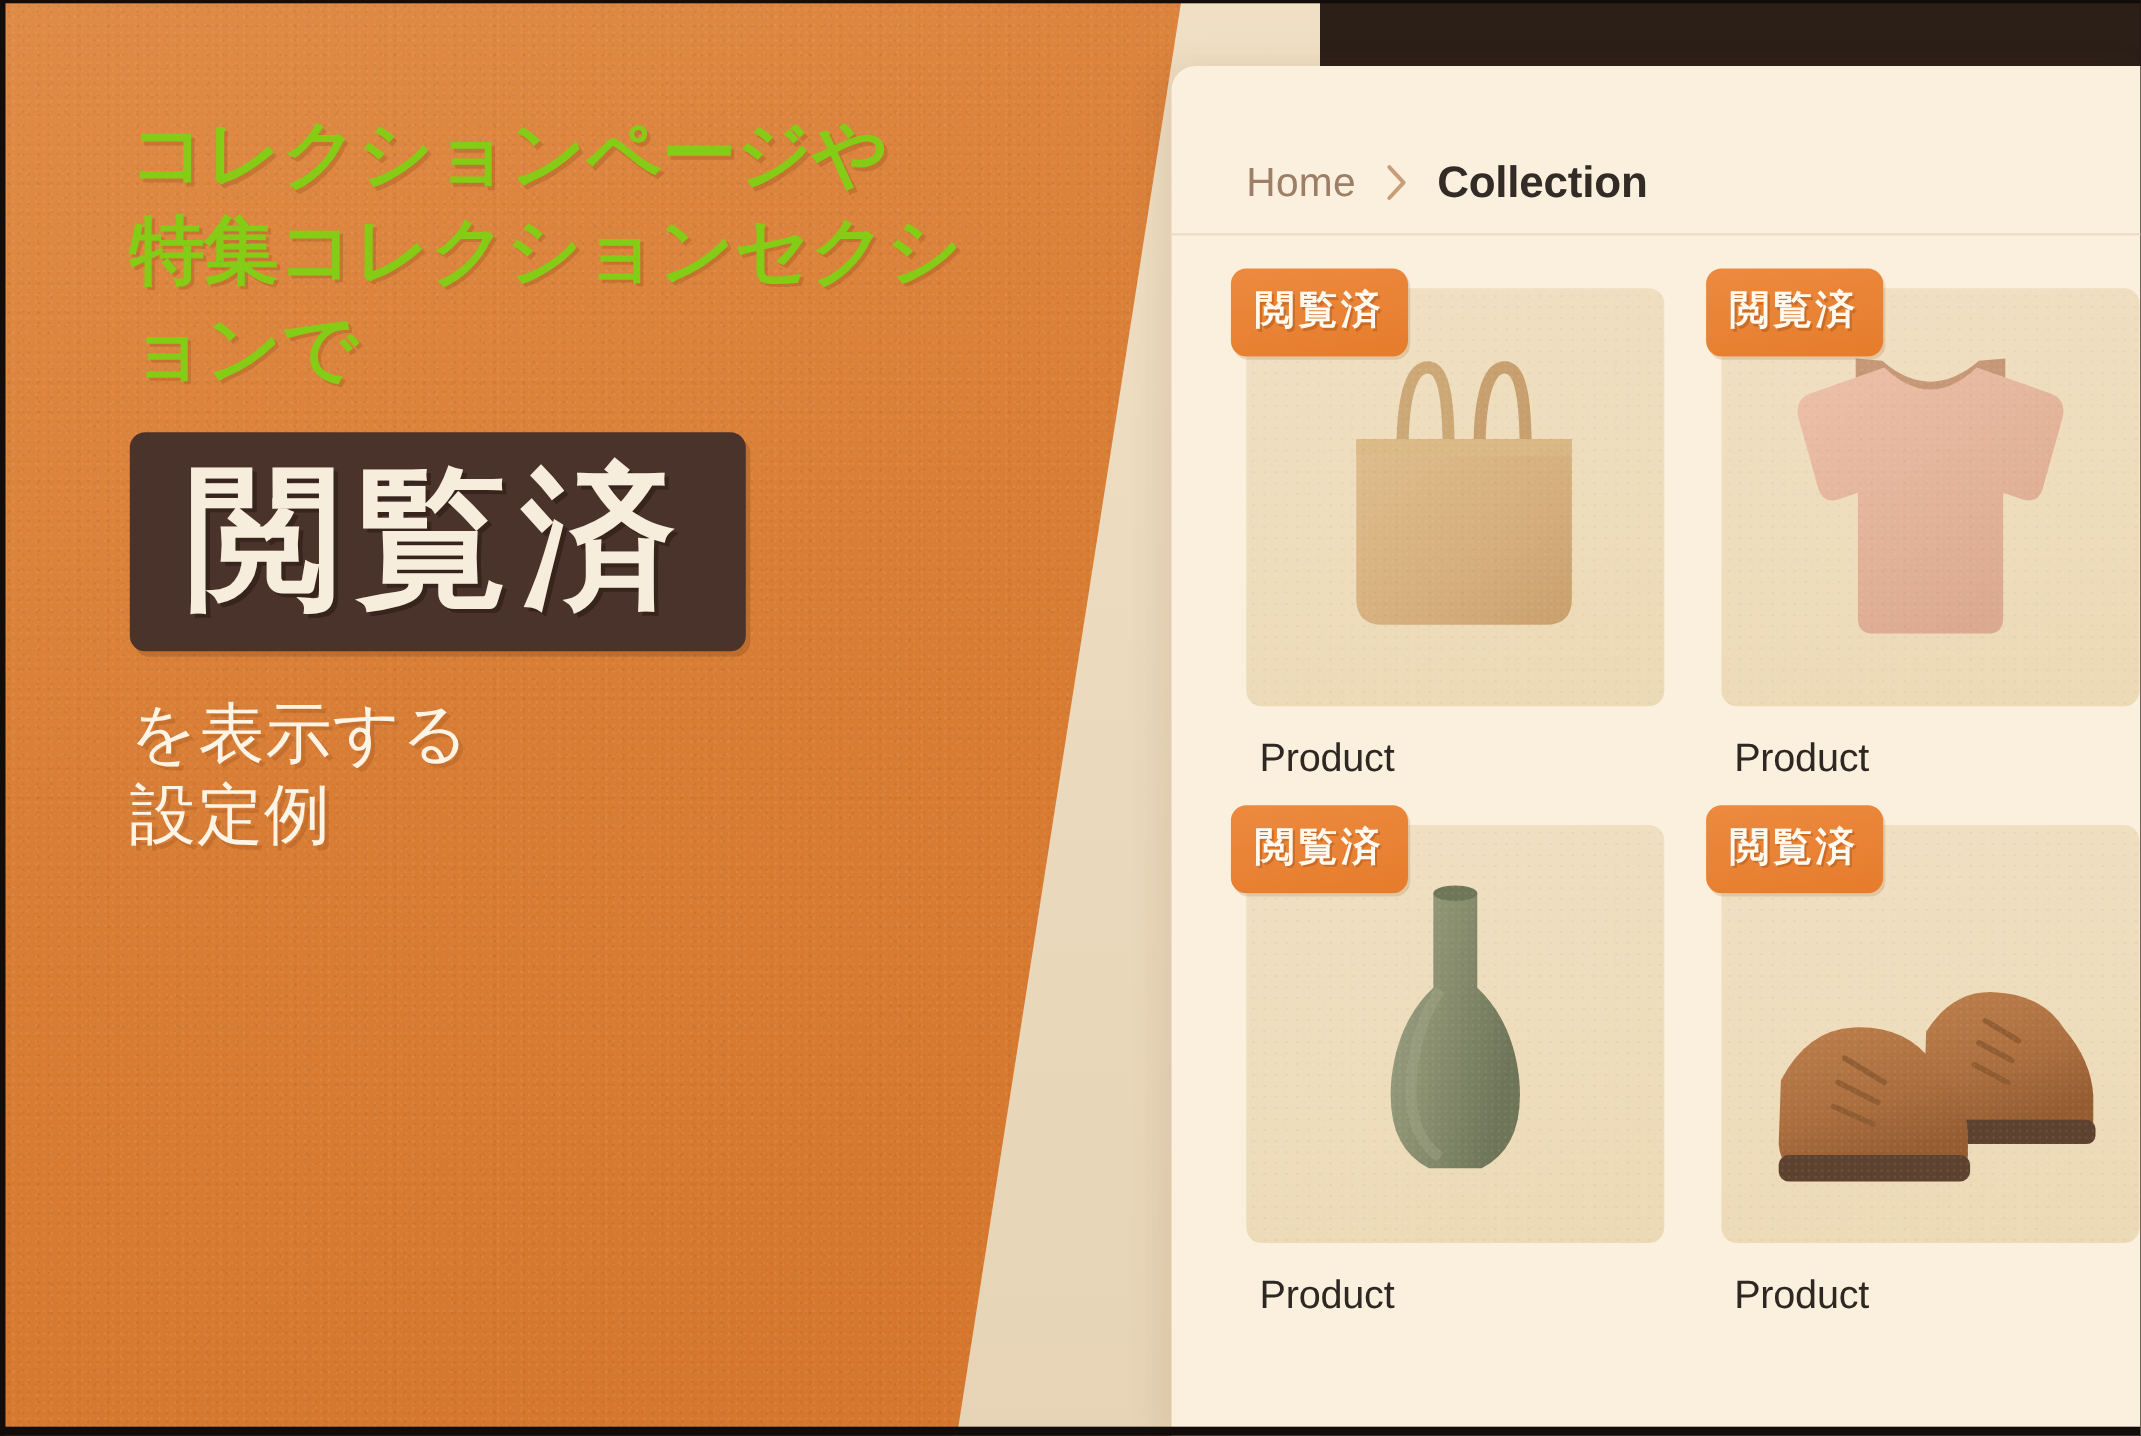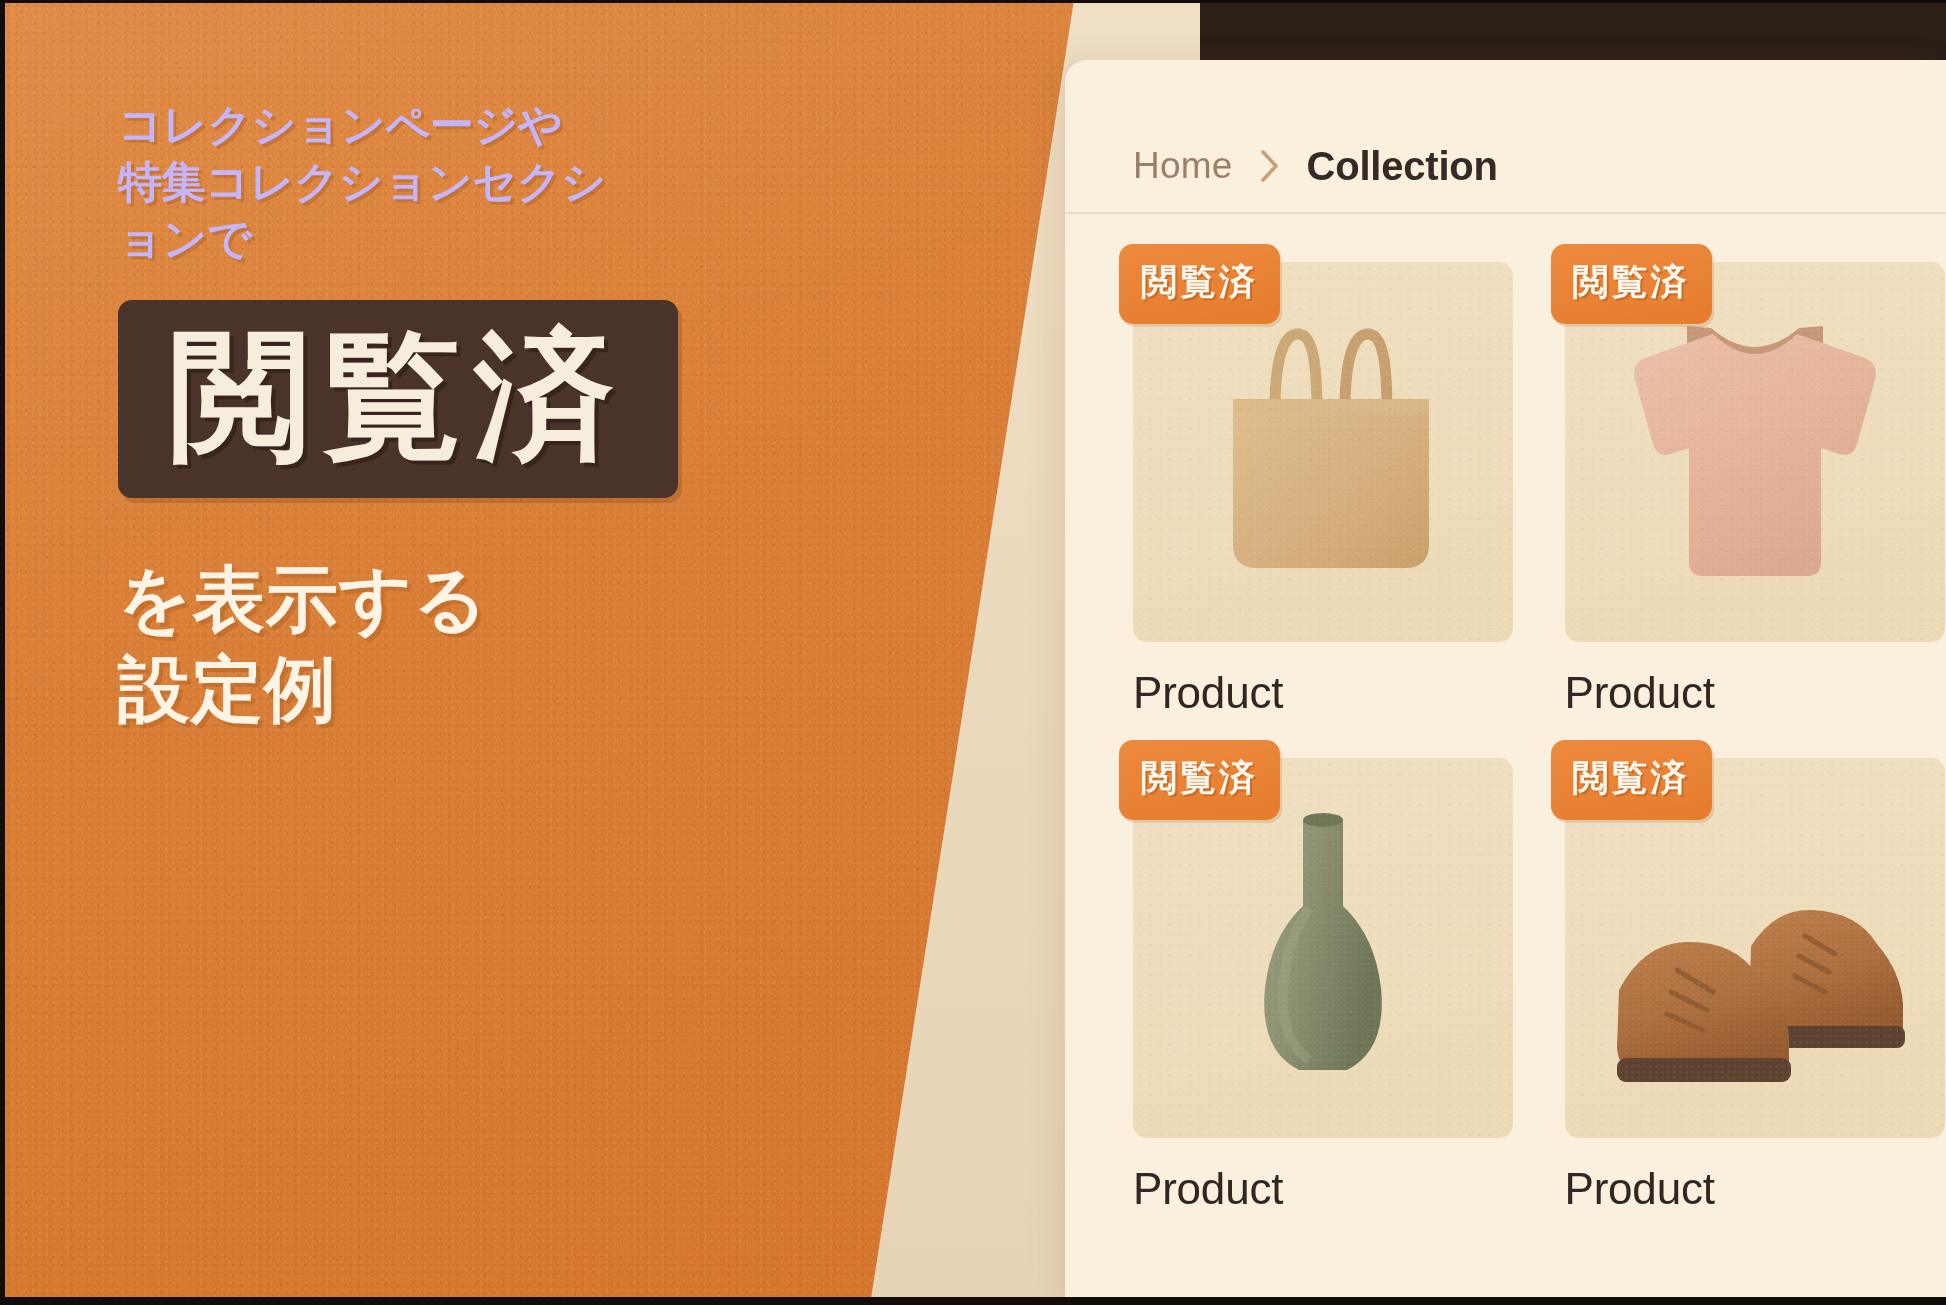--- a/index.html
+++ b/index.html
@@ -54,24 +54,24 @@
   }
 
   
   .copy {
     position: absolute;
     left: 118px; top: 96px;
     width: 830px;
     z-index: 3;
   }
   .lede {
-    font-size: 44px;
+    font-size: 68px;
     line-height: 1.30;
     font-weight: 700;
-    color: #c4b5fd;
+    color: #84cc16;
     letter-spacing: -0.5px;
     text-shadow: 3px 3px 0 rgba(150,76,20,.30);
     white-space: pre-line;
   }
 
   .hl-wrap { margin-top: 32px; }
   .highlight-box {
     display: inline-block;
     background: #4a332a;
     border-radius: 14px;
@@ -81,24 +81,24 @@
   .highlight-box .hl-text {
     font-size: 140px;
     line-height: 1.12;
     font-weight: 700;
     color: #f7eddc;
     letter-spacing: 12px;
     text-shadow: 4px 4px 0 rgba(20,10,5,.35);
   }
 
   .tail {
-    margin-top: 57px;
-    font-size: 72px;
+    margin-top: 38px;
+    font-size: 60px;
     line-height: 1.24;
-    font-weight: 700;
+    font-weight: 400;
     color: #fdf4e6;
     letter-spacing: 1px;
     text-shadow: 4px 4px 0 rgba(150,76,20,.28);
     white-space: pre-line;
   }
 
   
   .browser-card {
     position: absolute;
     left: 1065px; top: 60px;
@@ -184,24 +184,25 @@
     padding: 14px 22px 17px 22px;
     border-radius: 14px;
     z-index: 6;
     text-shadow: 2px 2px 0 rgba(150,70,15,.35);
     box-shadow: 2px 3px 0 rgba(160,90,35,.18);
     white-space: nowrap;
   }
 
   .pname {
     margin-top: 26px;
-    font-size: 44px;
+    font-size: 36px;
     color: #2e2722;
     font-weight: 400;
     letter-spacing: -.2px;
+    margin-left: 12px;
   }
 
   
   .edge-l { position:absolute; left:0; top:0; width:5px; height:1305px; background:#120d0a; z-index:30;}
   .edge-b { position:absolute; left:0; bottom:0; width:1946px; height:8px; background:#120d0a; z-index:30;}
   .edge-t { position:absolute; left:0; top:0; width:1946px; height:3px; background:#120d0a; z-index:30;}
 </style>
 </head>
 <body>
 

